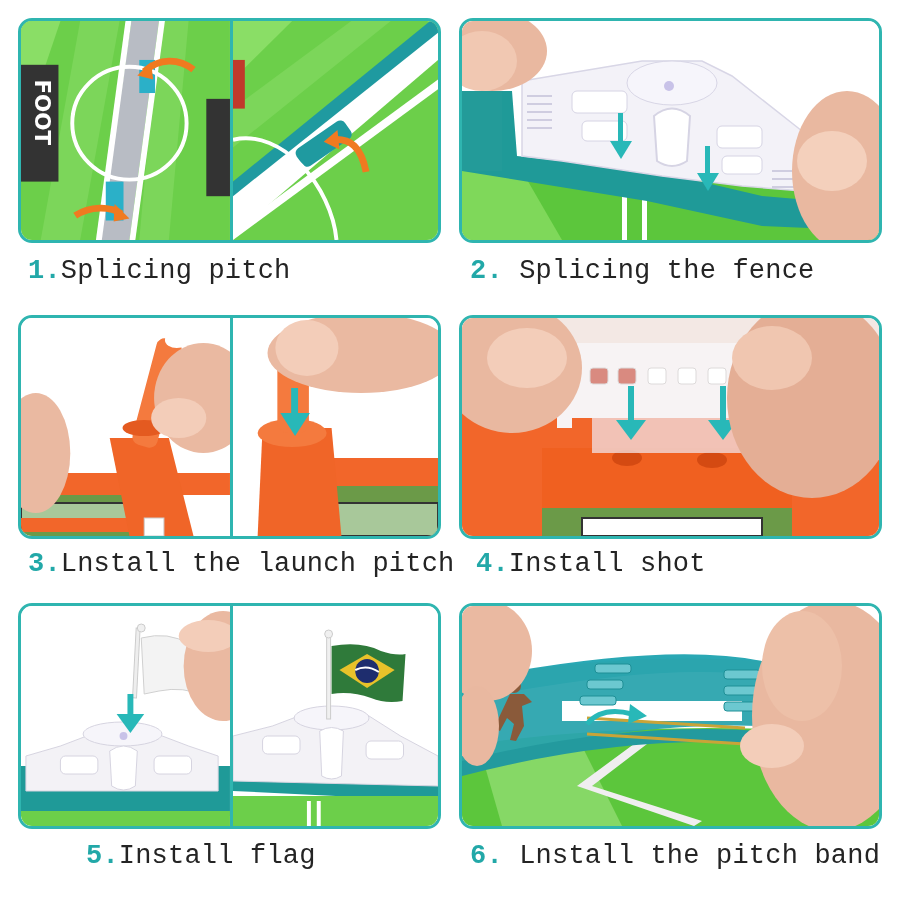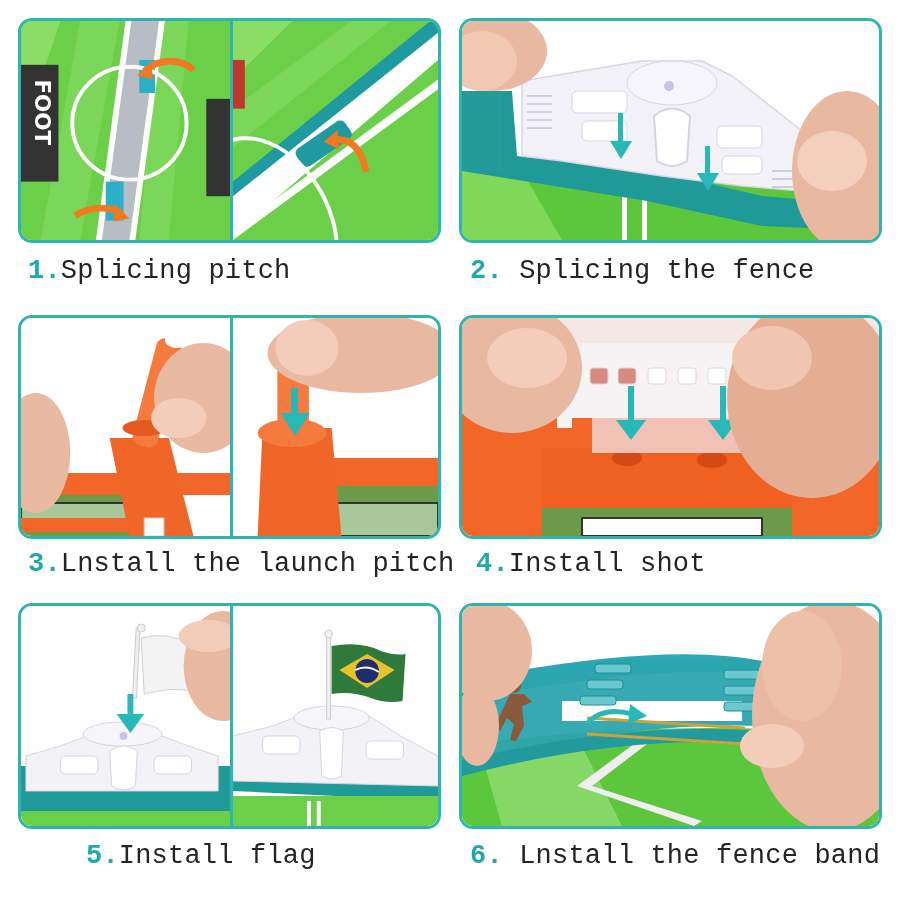--- a/index.html
+++ b/index.html
@@ -307,14 +307,14 @@
     <polygon points="168,98 185,110 166,118" fill="#28b8b8"></polygon>
 
     <ellipse cx="25" cy="45" rx="45" ry="50" fill="#eab9a1"></ellipse>
     <ellipse cx="15" cy="120" rx="22" ry="40" fill="#e9b8a0"></ellipse>
     <ellipse cx="370" cy="110" rx="80" ry="115" fill="#e9b8a0"></ellipse>
     <ellipse cx="310" cy="140" rx="32" ry="22" fill="#f3cdb9"></ellipse>
     <ellipse cx="340" cy="60" rx="40" ry="55" fill="#edc0a8"></ellipse>
   </svg>
 </div>
 <div class="caption" style="left:470px; top:841px;">
-  <span class="num">6.</span> <span class="txt">Lnstall the fence band</span>
+  <span class="num">6.</span> <span class="txt">Lnstall the pitch band</span>
 </div>
 
 </body></html>

